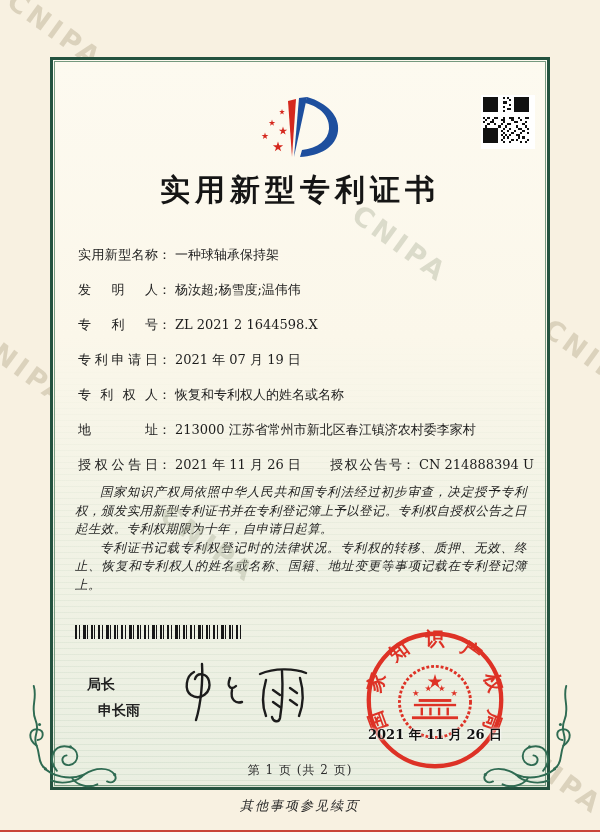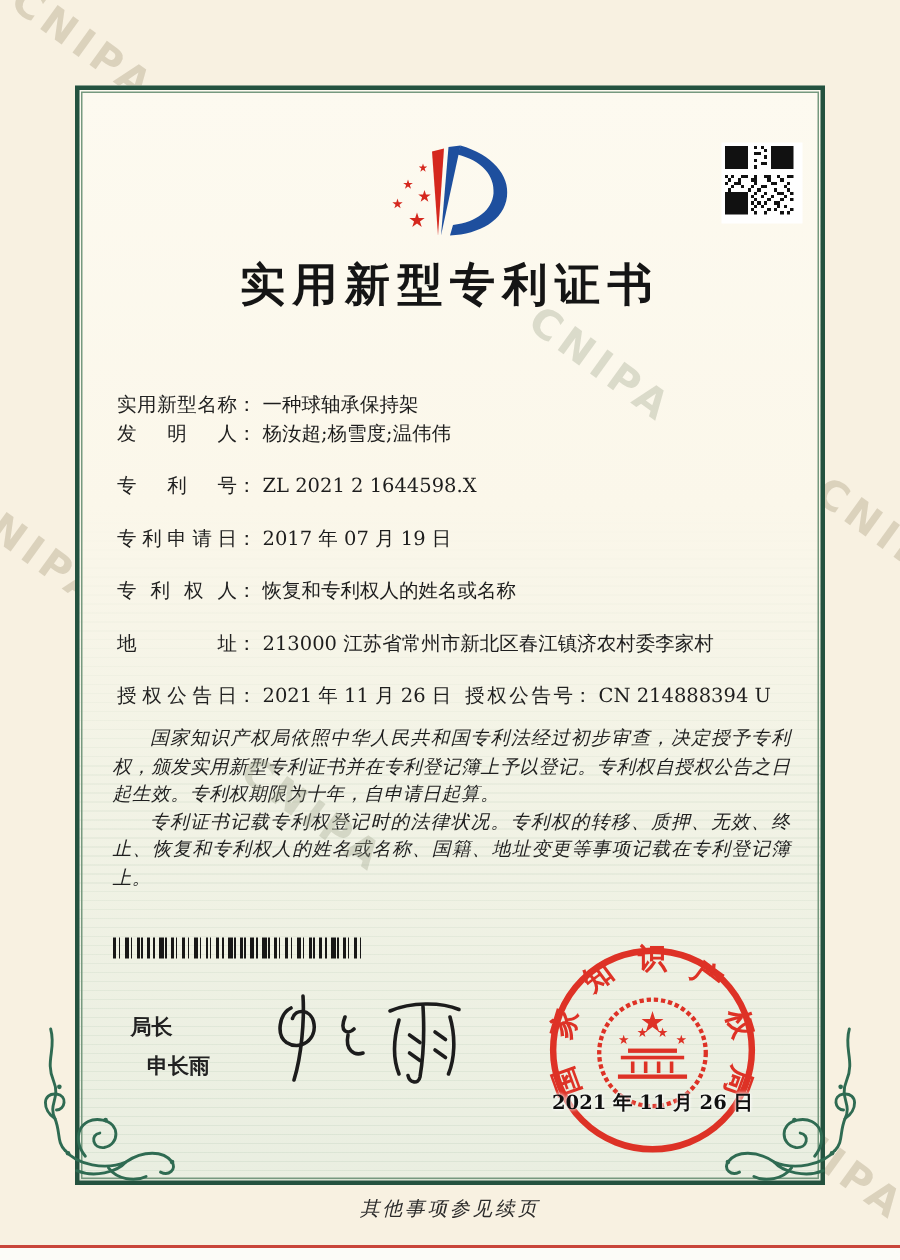--- a/index.html
+++ b/index.html
@@ -163,42 +163,42 @@
               <rect x="12" y="20" width="1" height="1"></rect>
               <rect x="17" y="20" width="1" height="1"></rect>
               <rect x="19" y="20" width="1" height="1"></rect>
           </g>
         </svg>
       </div>
 
       <div class="title">实用新型专利证书</div>
 
       <div class="rows">
-        <div class="row" style="top:16px;">
+        <div class="row" style="top:0px;">
           <span class="lbl">实用新型名称</span><span class="colon">：</span><span class="val">一种球轴承保持架</span>
         </div>
         <div class="row" style="top:35px;">
           <span class="lbl">发明人</span><span class="colon">：</span><span class="val">杨汝超;杨雪度;温伟伟</span>
         </div>
         <div class="row" style="top:70px;">
           <span class="lbl">专利号</span><span class="colon">：</span><span class="val">ZL 2021 2 1644598.X</span>
         </div>
         <div class="row" style="top:105px;">
-          <span class="lbl">专利申请日</span><span class="colon">：</span><span class="val">2017 年 07 月 19 日</span>
+          <span class="lbl">专利申请日</span><span class="colon">：</span><span class="val">2021 年 07 月 19 日</span>
         </div>
         <div class="row" style="top:140px;">
           <span class="lbl">专利权人</span><span class="colon">：</span><span class="val">恢复和专利权人的姓名或名称</span>
         </div>
         <div class="row" style="top:175px;">
           <span class="lbl">地址</span><span class="colon">：</span><span class="val">213000 江苏省常州市新北区春江镇济农村委李家村</span>
         </div>
         <div class="row" style="top:210px;width:452px;">
           <span class="lbl">授权公告日</span><span class="colon">：</span><span class="val">2021 年 11 月 26 日</span>
           <span class="grant-group">
-            <span class="lbl" style="width:72px;">授权公告号</span><span class="colon">：</span><span class="val">CN 214888394 U</span>
+            <span class="lbl" style="width:72px;margin-left:20px;">授权公告号</span><span class="colon">：</span><span class="val">CN 214888394 U</span>
           </span>
         </div>
       </div>
 
       <div class="paras">
         <p>国家知识产权局依照中华人民共和国专利法经过初步审查，决定授予专利权，颁发实用新型专利证书并在专利登记簿上予以登记。专利权自授权公告之日起生效。专利权期限为十年，自申请日起算。</p>
         <p>专利证书记载专利权登记时的法律状况。专利权的转移、质押、无效、终止、恢复和专利权人的姓名或名称、国籍、地址变更等事项记载在专利登记簿上。</p>
       </div>
 
       <div class="barcode"></div>
@@ -243,20 +243,21 @@
             <rect x="-15" y="8" width="2.5" height="8"></rect>
             <rect x="-6" y="8" width="2.5" height="8"></rect>
             <rect x="3" y="8" width="2.5" height="8"></rect>
             <rect x="12" y="8" width="2.5" height="8"></rect>
             <rect x="-24" y="17" width="48" height="3"></rect>
           </g>
         </svg>
       </div>
       <div class="seal-date">2021 年 11 月 26 日</div>
 
+      <div class="page-no">第 1 页 (共 2 页)</div>
     </div>
   </div>
 
   <div class="ornament orn-left">
     <svg width="106" height="110" viewBox="0 0 110 110" xmlns="http://www.w3.org/2000/svg">
       <g stroke="#2f6b52" stroke-width="2" fill="none" stroke-linecap="round">
         <path d="M6,0 C10,14 2,22 8,36 C13,48 4,52 9,62 C13,72 10,78 16,84"></path>
         <path d="M16,84 C24,94 44,98 58,92 C52,99 36,103 24,98"></path>
         <path d="M30,88 C20,76 26,60 42,63 C54,65 54,80 43,82 C35,83 33,73 40,72"></path>
         <path d="M9,62 C0,56 0,44 10,45 C18,46 16,56 10,56"></path>

